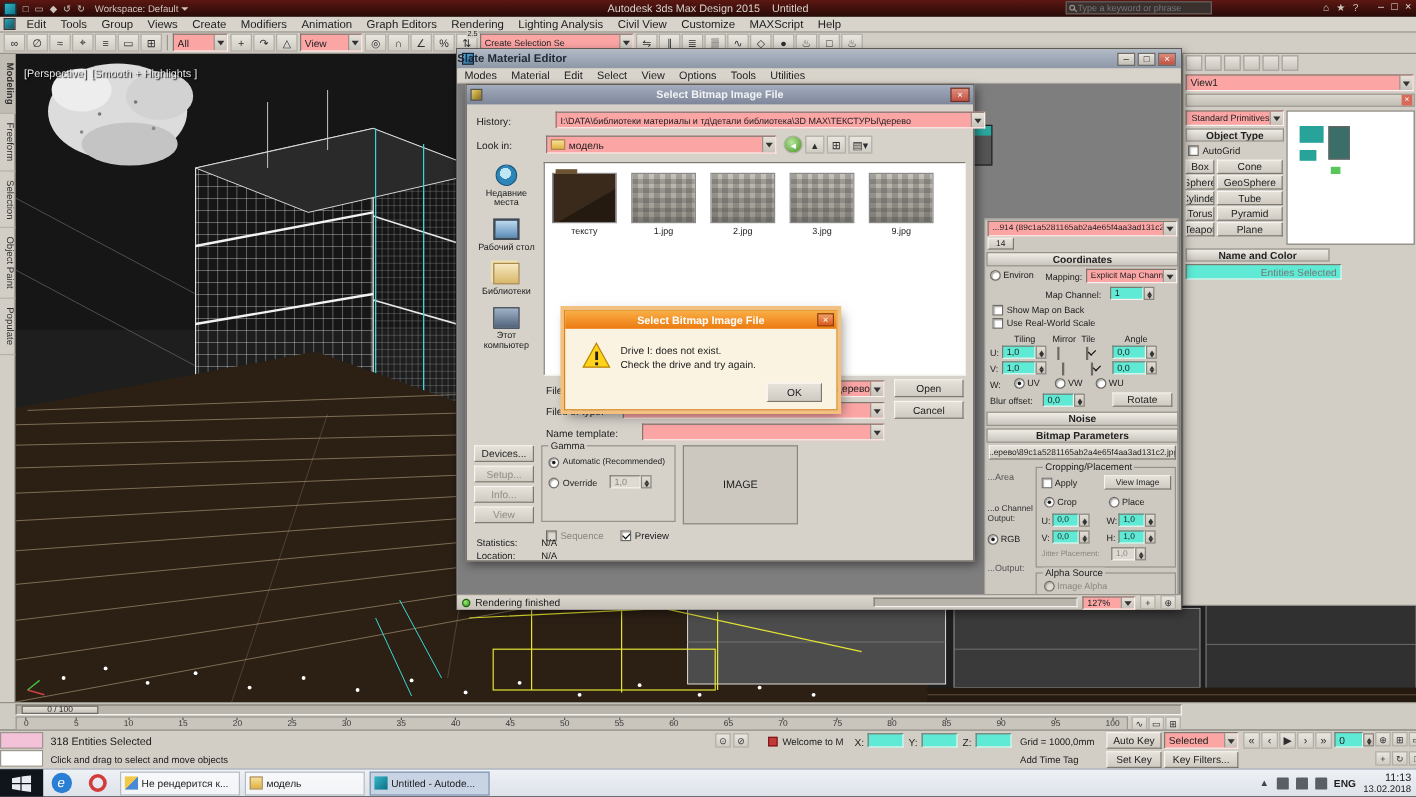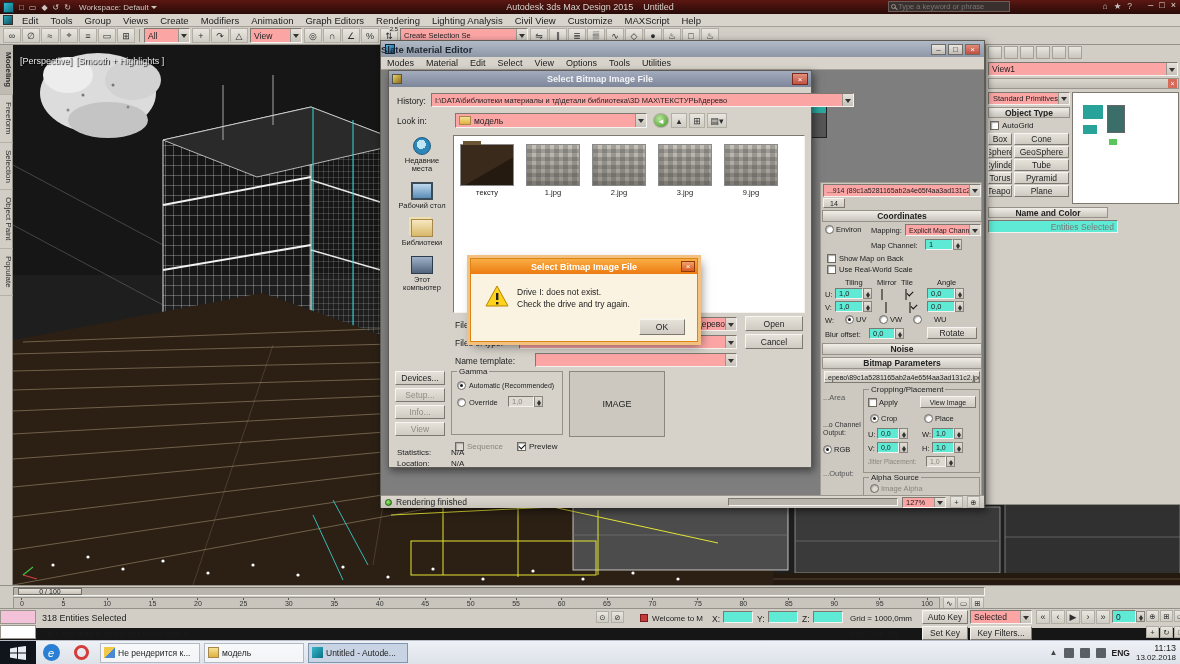--- a/index.html
+++ b/index.html
@@ -127,21 +127,21 @@
   
   .timeline{left:0;top:585px;width:1180px;height:23px;background:#cfccc4;border-top:1px solid #94908a}
   .track{position:absolute;left:13px;top:1px;width:972px;height:9px;background:#b9b5ad;border:1px solid;border-color:#7d7971 #f5f3ef #f5f3ef #7d7971}
   .thandle{position:absolute;left:4px;top:0;width:64px;height:7px;background:linear-gradient(#e6e2da,#c6c2ba);border:1px solid #6f6b65;font-size:7px;display:flex;align-items:center;justify-content:center}
   .ruler{position:absolute;left:13px;top:11px;width:927px;height:12px;background:#c9c5bd;border:1px solid #9a968e;display:flex;justify-content:space-between;padding:0 6px}
   .tick{font-size:7px;color:#333;text-align:center;display:flex;flex-direction:column;align-items:center;line-height:8px}
   .tick::before{content:"";width:1px;height:3px;background:#555}
   .tl-btns{position:absolute;left:943px;top:11px;display:flex;gap:1px}
 
   
-  .statusbar{left:0;top:608px;width:1180px;height:20px;background:#d2cec6;border-top:1px solid #94908a}
+  .statusbar{left:0;top:608px;width:1180px;height:32px;background:#d2cec6;border-top:1px solid #94908a}
   .lst1{position:absolute;left:0;top:1px;width:36px;height:14px;background:#f3c2d8;border:1px solid #9a968e}
   .lst2{position:absolute;left:0;top:16px;width:36px;height:14px;background:#fff;border:1px solid #9a968e}
 
   
   .taskbar{left:0;top:640px;width:1180px;height:24px;background:linear-gradient(#eef1f5,#dde2ea);border-top:1px solid #b8bcc6;display:flex;align-items:center}
   .startbtn{width:36px;height:24px;background:#10151c;display:flex;align-items:center;justify-content:center;flex:none}
   .qicon{width:30px;height:24px;display:flex;align-items:center;justify-content:center;flex:none}
   .ie{width:17px;height:17px;border-radius:50%;background:#2a7fd4;color:#fff;font-size:11px;font-style:italic;display:flex;align-items:center;justify-content:center}
   .opera{width:15px;height:15px;border-radius:50%;border:3px solid #d43b3b;color:#d43b3b;font-size:0}
   .task{width:100px;height:20px;margin-left:4px;background:rgba(255,255,255,.6);border:1px solid #b4bac4;display:flex;align-items:center;gap:3px;padding:0 3px;font-size:8.5px;overflow:hidden;white-space:nowrap}
@@ -527,21 +527,21 @@
 
         <span class="b t7 lbl" style="left:4px;top:133px">W:</span>
         <div class="b flex" style="left:24px;top:132px;gap:2px">
           <span class="rad on"></span>
             <span class="t7">UV</span>
         </div>
         <div class="b flex" style="left:58px;top:132px;gap:2px">
           <span class="rad"></span>
             <span class="t7">VW</span>
         </div>
-        <div class="b flex" style="left:92px;top:132px;gap:12px">
+        <div class="b flex" style="left:92px;top:132px;gap:2px">
           <span class="rad"></span>
             <span class="t7">WU</span>
         </div>
 
         <span class="b t7 lbl" style="left:4px;top:147px">Blur offset:</span>
         <div class="b flex" style="left:48px;top:145px">
           <span class="fld" style="width:26px;height:11px;font-size:7.5px">0,0</span>
             <span class="ud"></span>
         </div>
         <span class="btn b" style="left:106px;top:144px;width:50px;height:12px">Rotate</span>
@@ -624,21 +624,21 @@
     </div>
   </div>
 
   <div class="b filedlg">
     <div class="fd-title">
       <span class="fd-ico"></span>
       <span class="tt">Select Bitmap Image File</span>
       <span class="fd-x">×</span>
     </div>
     <span class="b lbl" style="left:8px;top:25px">History:</span>
-    <div class="combo b" style="left:42px;top:22px;width:423px;height:14px">
+    <div class="combo b" style="left:74px;top:22px;width:358px;height:14px">
       <span class="tx t7">I:\DATA\библиотеки материалы и тд\детали библиотека\3D MAX\ТЕКСТУРЫ\дерево</span>
         <span class="ca"></span>
     </div>
     <span class="b lbl" style="left:8px;top:45px">Look in:</span>
     <div class="combo b" style="left:66px;top:42px;width:192px;height:15px">
       <span style="width:12px;height:9px;background:linear-gradient(#f6e196,#dfb23f);border:1px solid #a8884a;margin-right:3px;flex:none"></span>
       <span class="tx">модель</span>
         <span class="ca"></span>
     </div>
     <span class="ic b" style="left:264px;top:42px;width:16px;border-radius:50%;background:radial-gradient(circle at 40% 35%,#b8e89a,#3f9020);color:#fff">◂</span>

